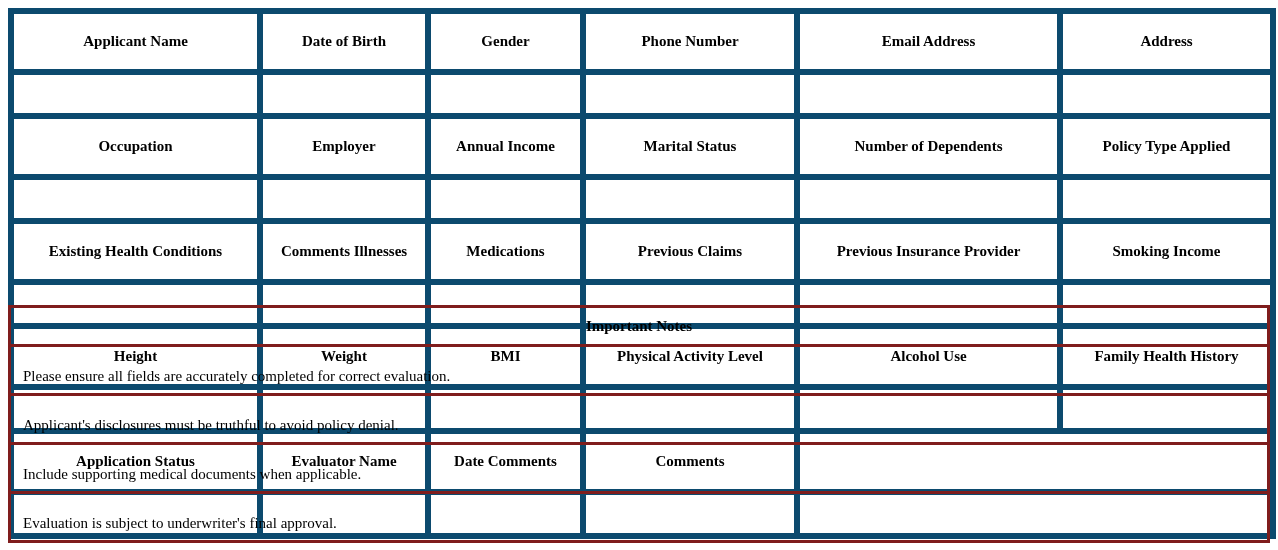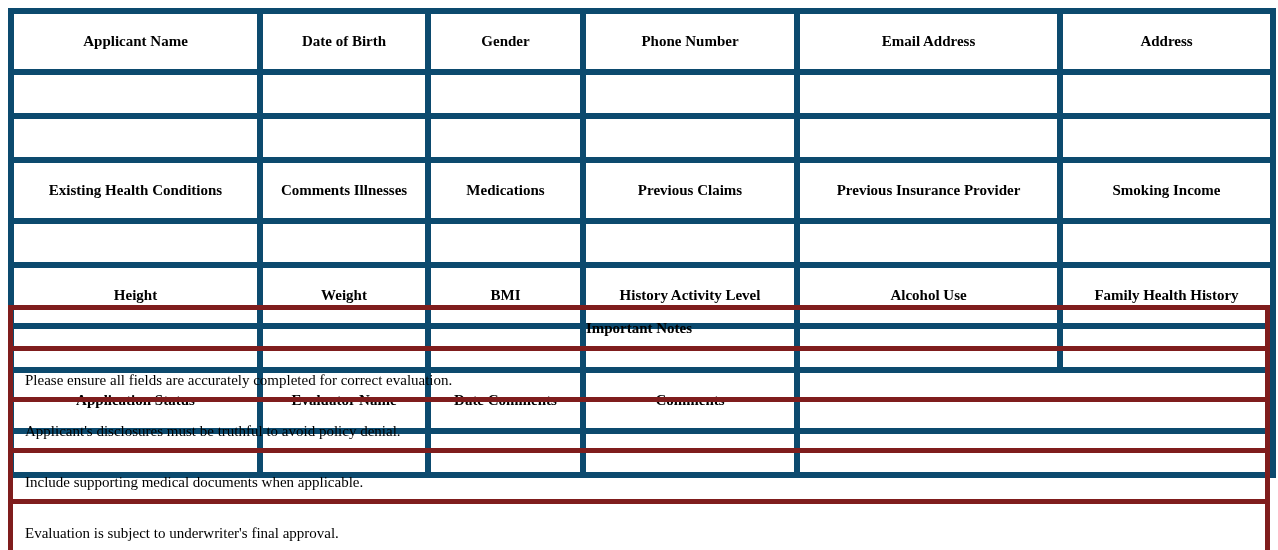--- a/index.html
+++ b/index.html
@@ -4,21 +4,21 @@
   <style>
     html, body { margin: 0; padding: 0; background: #ffffff; }
     body { width: 1278px; height: 550px; position: relative; font-family: "Liberation Serif", serif; color: #000; }
     table { border-collapse: collapse; }
     .form-table { position: absolute; left: 8px; top: 8px; width: 1262px; table-layout: fixed; }
     .form-table td, .form-table th { border: 6px solid #0c4a6e; padding: 11px; }
     .form-table th { height: 33px; font-weight: bold; font-size: 15px; text-align: center; vertical-align: middle; }
     .form-table td { height: 16px; }
     .form-table th.empty { font-weight: normal; }
     .notes-table { position: absolute; left: 8px; top: 305px; width: 1262px; table-layout: fixed; }
-    .notes-table th, .notes-table td { border: 5px solid #7f1d1d; height: 34px; font-size: 15px; }
+    .notes-table th, .notes-table td { border: 3px solid #7f1d1d; height: 34px; font-size: 15px; }
     .notes-table th { font-weight: bold; text-align: center; }
     .notes-table td { text-align: left; padding: 12px 0 0 12px; }
   </style>
 </head>
 <body>
 
 <table class="form-table">
   <colgroup>
     <col style="width:249px">
       <col style="width:168px">
@@ -38,20 +38,28 @@
     </tr>
     <tr>
       <td></td>
       <td></td>
       <td></td>
       <td></td>
       <td></td>
       <td></td>
     </tr>
     <tr>
+      <th>Occupation</th>
+      <th>Employer</th>
+      <th>Annual Income</th>
+      <th>Marital Status</th>
+      <th>Number of Dependents</th>
+      <th>Policy Type Applied</th>
+    </tr>
+    <tr>
       <td></td>
       <td></td>
       <td></td>
       <td></td>
       <td></td>
       <td></td>
     </tr>
     <tr>
       <th>Existing Health Conditions</th>
       <th>Comments Illnesses</th>
@@ -65,21 +73,21 @@
       <td></td>
       <td></td>
       <td></td>
       <td></td>
       <td></td>
     </tr>
     <tr>
       <th>Height</th>
       <th>Weight</th>
       <th>BMI</th>
-      <th>History Activity Level</th>
+      <th>Physical Activity Level</th>
       <th>Alcohol Use</th>
       <th>Family Health History</th>
     </tr>
     <tr>
       <td></td>
       <td></td>
       <td></td>
       <td></td>
       <td></td>
       <td></td>

